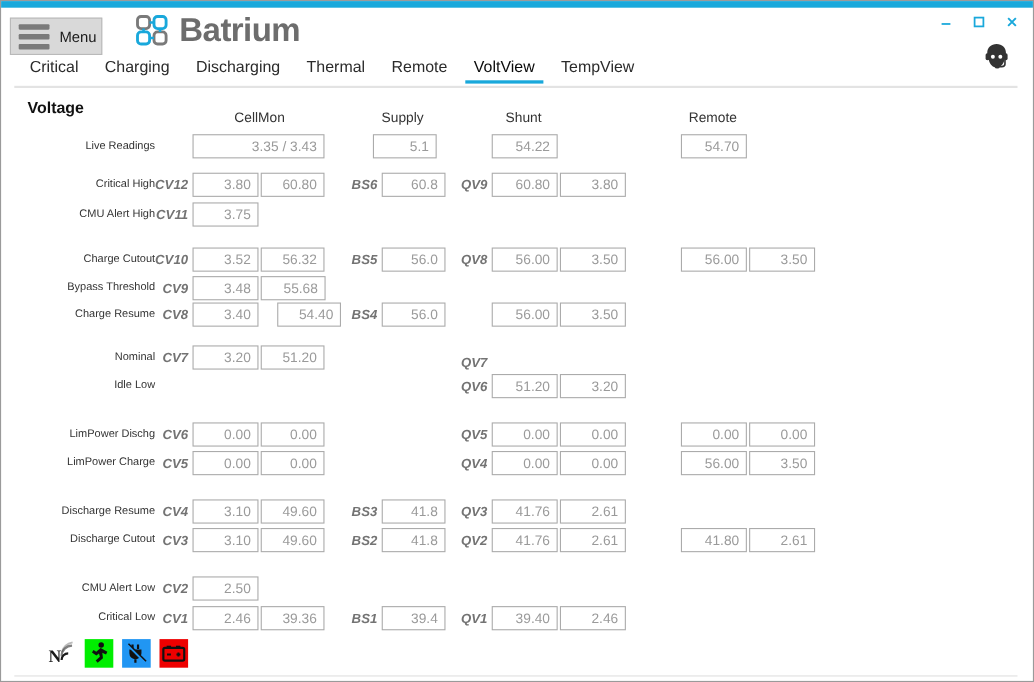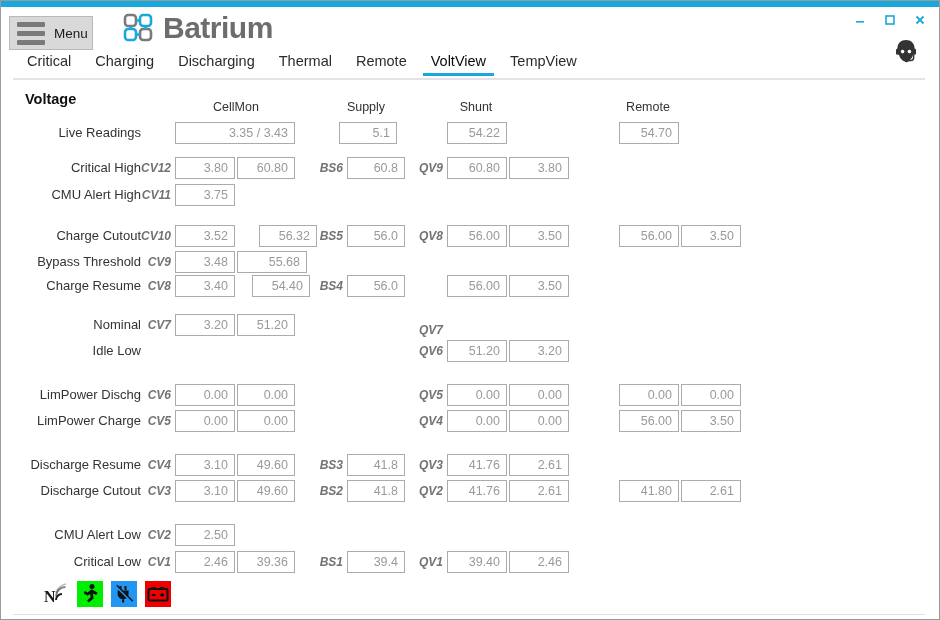--- a/index.html
+++ b/index.html
@@ -103,21 +103,21 @@
     font-size: 14.5px; font-weight: bold; color: #111;
   }
   .col-head {
     position: absolute;
     font-size: 12.5px; color: #333;
     text-align: center;
     top: 19px;
   }
   .rowlabel {
     position: absolute;
-    font-size: 13px; color: #333;
+    font-size: 10px; color: #333;
     white-space: nowrap;
     height: 20px; line-height: 20px;
   }
   .rowlabel.right { text-align: right; }
   .code {
     position: absolute;
     font-size: 12px; font-weight: bold; color: #737373;
     height: 22px; line-height: 22px;
     text-align: right;
     white-space: nowrap;
@@ -248,32 +248,32 @@
         <div class="vbox" style="left: 346px; width: 58px; top: 76px;">60.8</div>
         <div class="code" style="left: 384px; width: 58px; top: 76px;">QV9</div>
         <div class="vbox" style="left: 446px; width: 60px; top: 76px;">60.80</div>
         <div class="vbox" style="left: 508px; width: 60px; top: 76px;">3.80</div>
         <div class="rowlabel right" style="left: 0px; width: 140px; top: 104px;">CMU Alert High</div>
         <div class="code" style="left: 112px; width: 58px; top: 103px;">CV11</div>
         <div class="vbox" style="left: 174px; width: 60px; top: 103px;">3.75</div>
         <div class="rowlabel right" style="left: 0px; width: 140px; top: 145px;">Charge Cutout</div>
         <div class="code" style="left: 112px; width: 58px; top: 144px;">CV10</div>
         <div class="vbox" style="left: 174px; width: 60px; top: 144px;">3.52</div>
-        <div class="vbox" style="left: 236px; width: 58px; top: 144px; margin-left: 22px;">56.32</div>
+        <div class="vbox" style="left: 236px; width: 58px; top: 144px;">56.32</div>
         <div class="code" style="left: 284px; width: 58px; top: 144px;">BS5</div>
         <div class="vbox" style="left: 346px; width: 58px; top: 144px;">56.0</div>
         <div class="code" style="left: 384px; width: 58px; top: 144px;">QV8</div>
         <div class="vbox" style="left: 446px; width: 60px; top: 144px;">56.00</div>
         <div class="vbox" style="left: 508px; width: 60px; top: 144px;">3.50</div>
         <div class="vbox" style="left: 618px; width: 60px; top: 144px;">56.00</div>
         <div class="vbox" style="left: 680px; width: 60px; top: 144px;">3.50</div>
         <div class="rowlabel right" style="left: 0px; width: 140px; top: 171px;">Bypass  Threshold</div>
         <div class="code" style="left: 112px; width: 58px; top: 170px;">CV9</div>
         <div class="vbox" style="left: 174px; width: 60px; top: 170px;">3.48</div>
-        <div class="vbox" style="left: 236px; width: 70px; top: 170px;">55.68</div>
+        <div class="vbox" style="left: 236px; width: 59px; top: 170px;">55.68</div>
         <div class="rowlabel right" style="left: 0px; width: 140px; top: 195px;">Charge Resume</div>
         <div class="code" style="left: 112px; width: 58px; top: 194px;">CV8</div>
         <div class="vbox" style="left: 174px; width: 60px; top: 194px;">3.40</div>
         <div class="vbox" style="left: 236px; width: 58px; top: 194px; margin-left: 15px;">54.40</div>
         <div class="code" style="left: 284px; width: 58px; top: 194px;">BS4</div>
         <div class="vbox" style="left: 346px; width: 58px; top: 194px;">56.0</div>
         <div class="code" style="left: 384px; width: 58px; top: 194px; margin-top: 44px;">QV7</div>
         <div class="vbox" style="left: 446px; width: 60px; top: 194px;">56.00</div>
         <div class="vbox" style="left: 508px; width: 60px; top: 194px;">3.50</div>
         <div class="rowlabel right" style="left: 0px; width: 140px; top: 234px;">Nominal</div>

